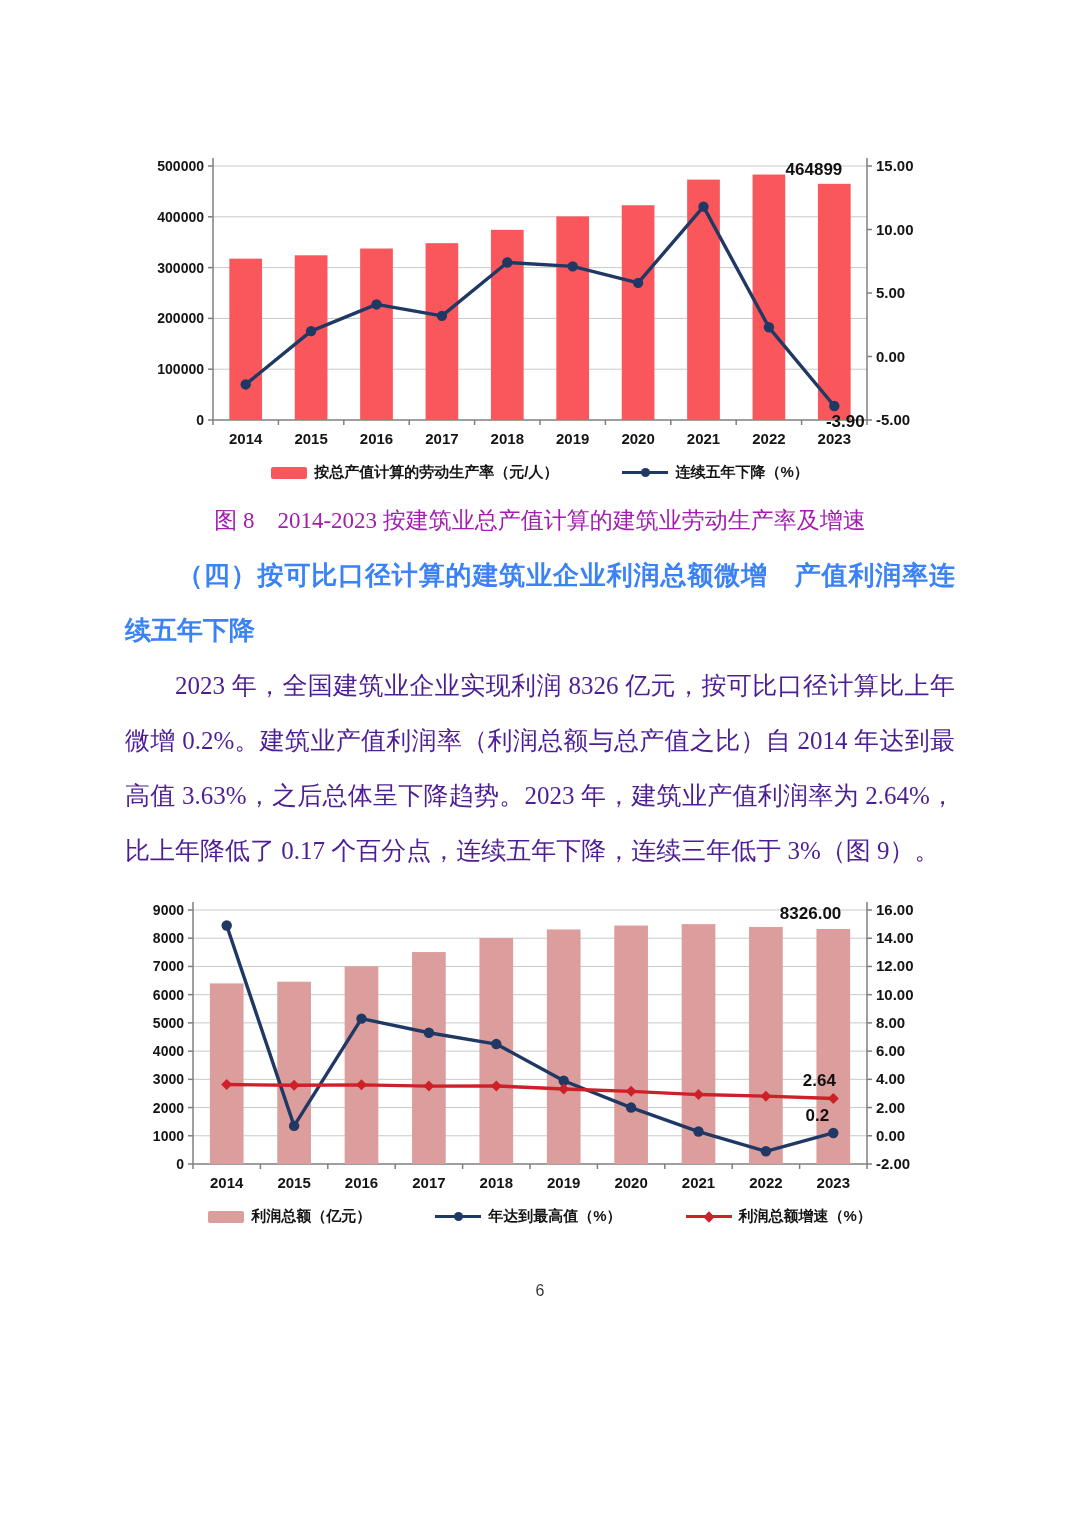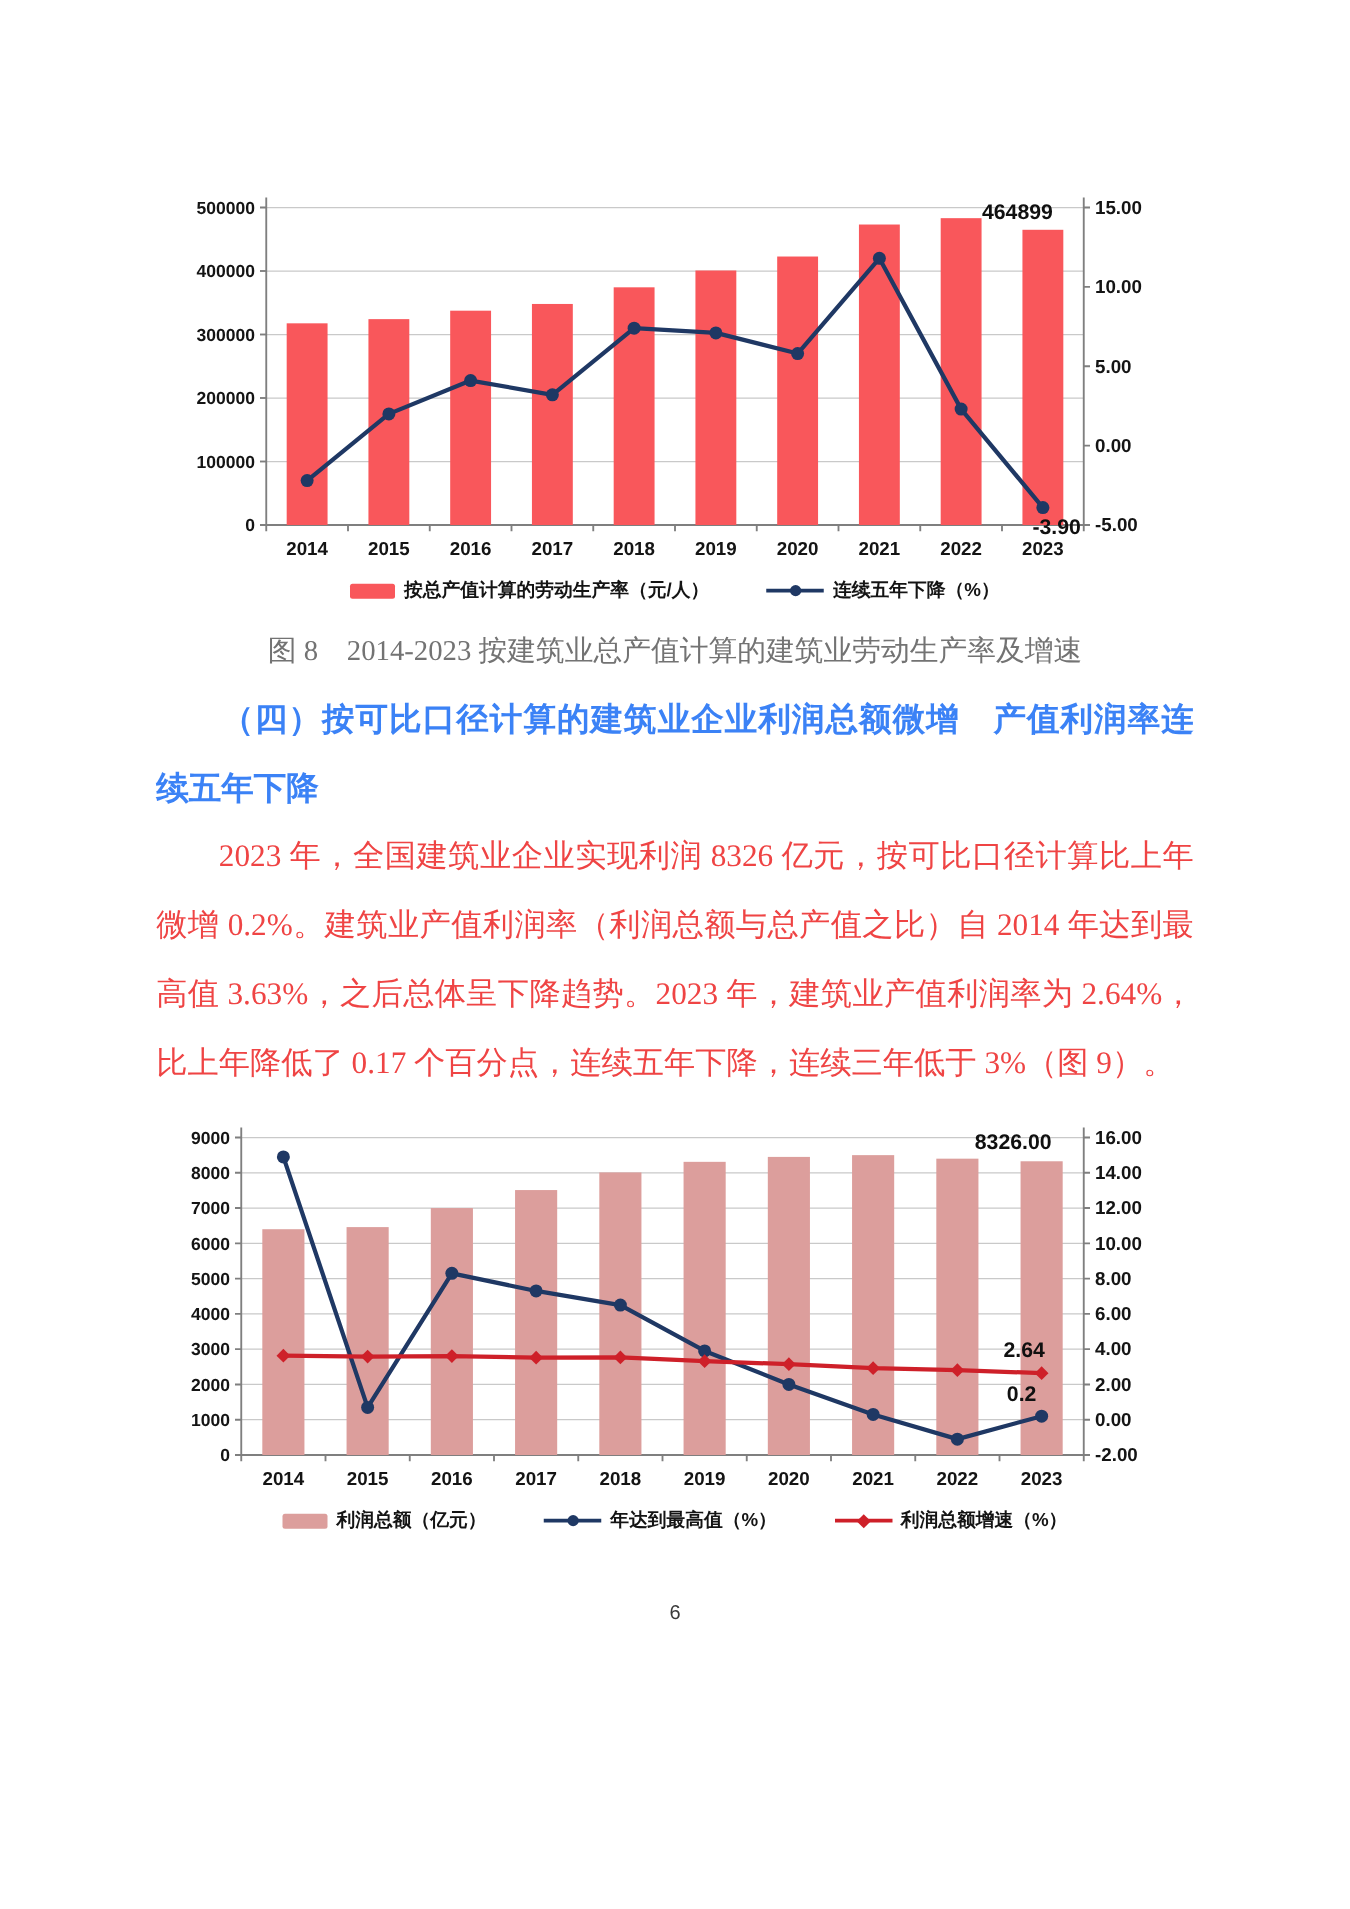--- a/index.html
+++ b/index.html
@@ -4,39 +4,39 @@
 <style>
   html,body{margin:0;padding:0;background:#ffffff;}
   .page{
     width:1080px;height:1527px;background:#ffffff;margin:0 auto;
     overflow:hidden;position:relative;
     font-family:"Liberation Serif","DejaVu Serif",serif;color:#111;
   }
   .content{width:830px;margin:0 auto;padding-top:150px;}
   .chart-svg{display:block;}
   .legend{
-    display:flex;justify-content:center;align-items:flex-start;gap:46px;
+    display:flex;justify-content:center;align-items:flex-start;gap:64px;
     font-family:"Liberation Sans","DejaVu Sans",sans-serif;
     font-size:15px;font-weight:bold;color:#141414;margin-top:8px;
   }
   .legend-item{display:flex;align-items:center;gap:7px;}
   .sw-bar{width:36px;height:12px;border-radius:2px;}
   .sw-line{position:relative;width:46px;height:14px;}
   .sw-line .ln{position:absolute;left:0;right:0;top:5.5px;height:3px;}
   .sw-line .dot{position:absolute;left:50%;top:50%;width:9px;height:9px;margin:-4.5px 0 0 -4.5px;border-radius:50%;}
   .sw-line .dia{position:absolute;left:50%;top:50%;width:8px;height:8px;margin:-4px 0 0 -4px;transform:rotate(45deg);}
   .caption{
-    text-align:center;font-size:23px;color:#737373;margin:22px 0 0;line-height:34px;
+    text-align:center;font-size:23px;color:#a21caf;margin:22px 0 0;line-height:34px;
   }
   .heading{
     font-size:26px;font-weight:bold;color:#3b82f6;margin:10px 0 0;
     line-height:55px;text-indent:2em;text-align:justify;
   }
   .bodytext{
-    font-size:25px;color:#ef4444;margin:0;line-height:55px;
+    font-size:25px;color:#4c1d95;margin:0;line-height:55px;
     text-indent:2em;text-align:justify;
   }
   .fig9{margin-top:16px;}
   .pageno{
     text-align:center;margin-top:56px;
     font-family:"Liberation Sans","DejaVu Sans",sans-serif;
     font-size:16px;color:#3a3a3a;
   }
 </style>
 </head>

